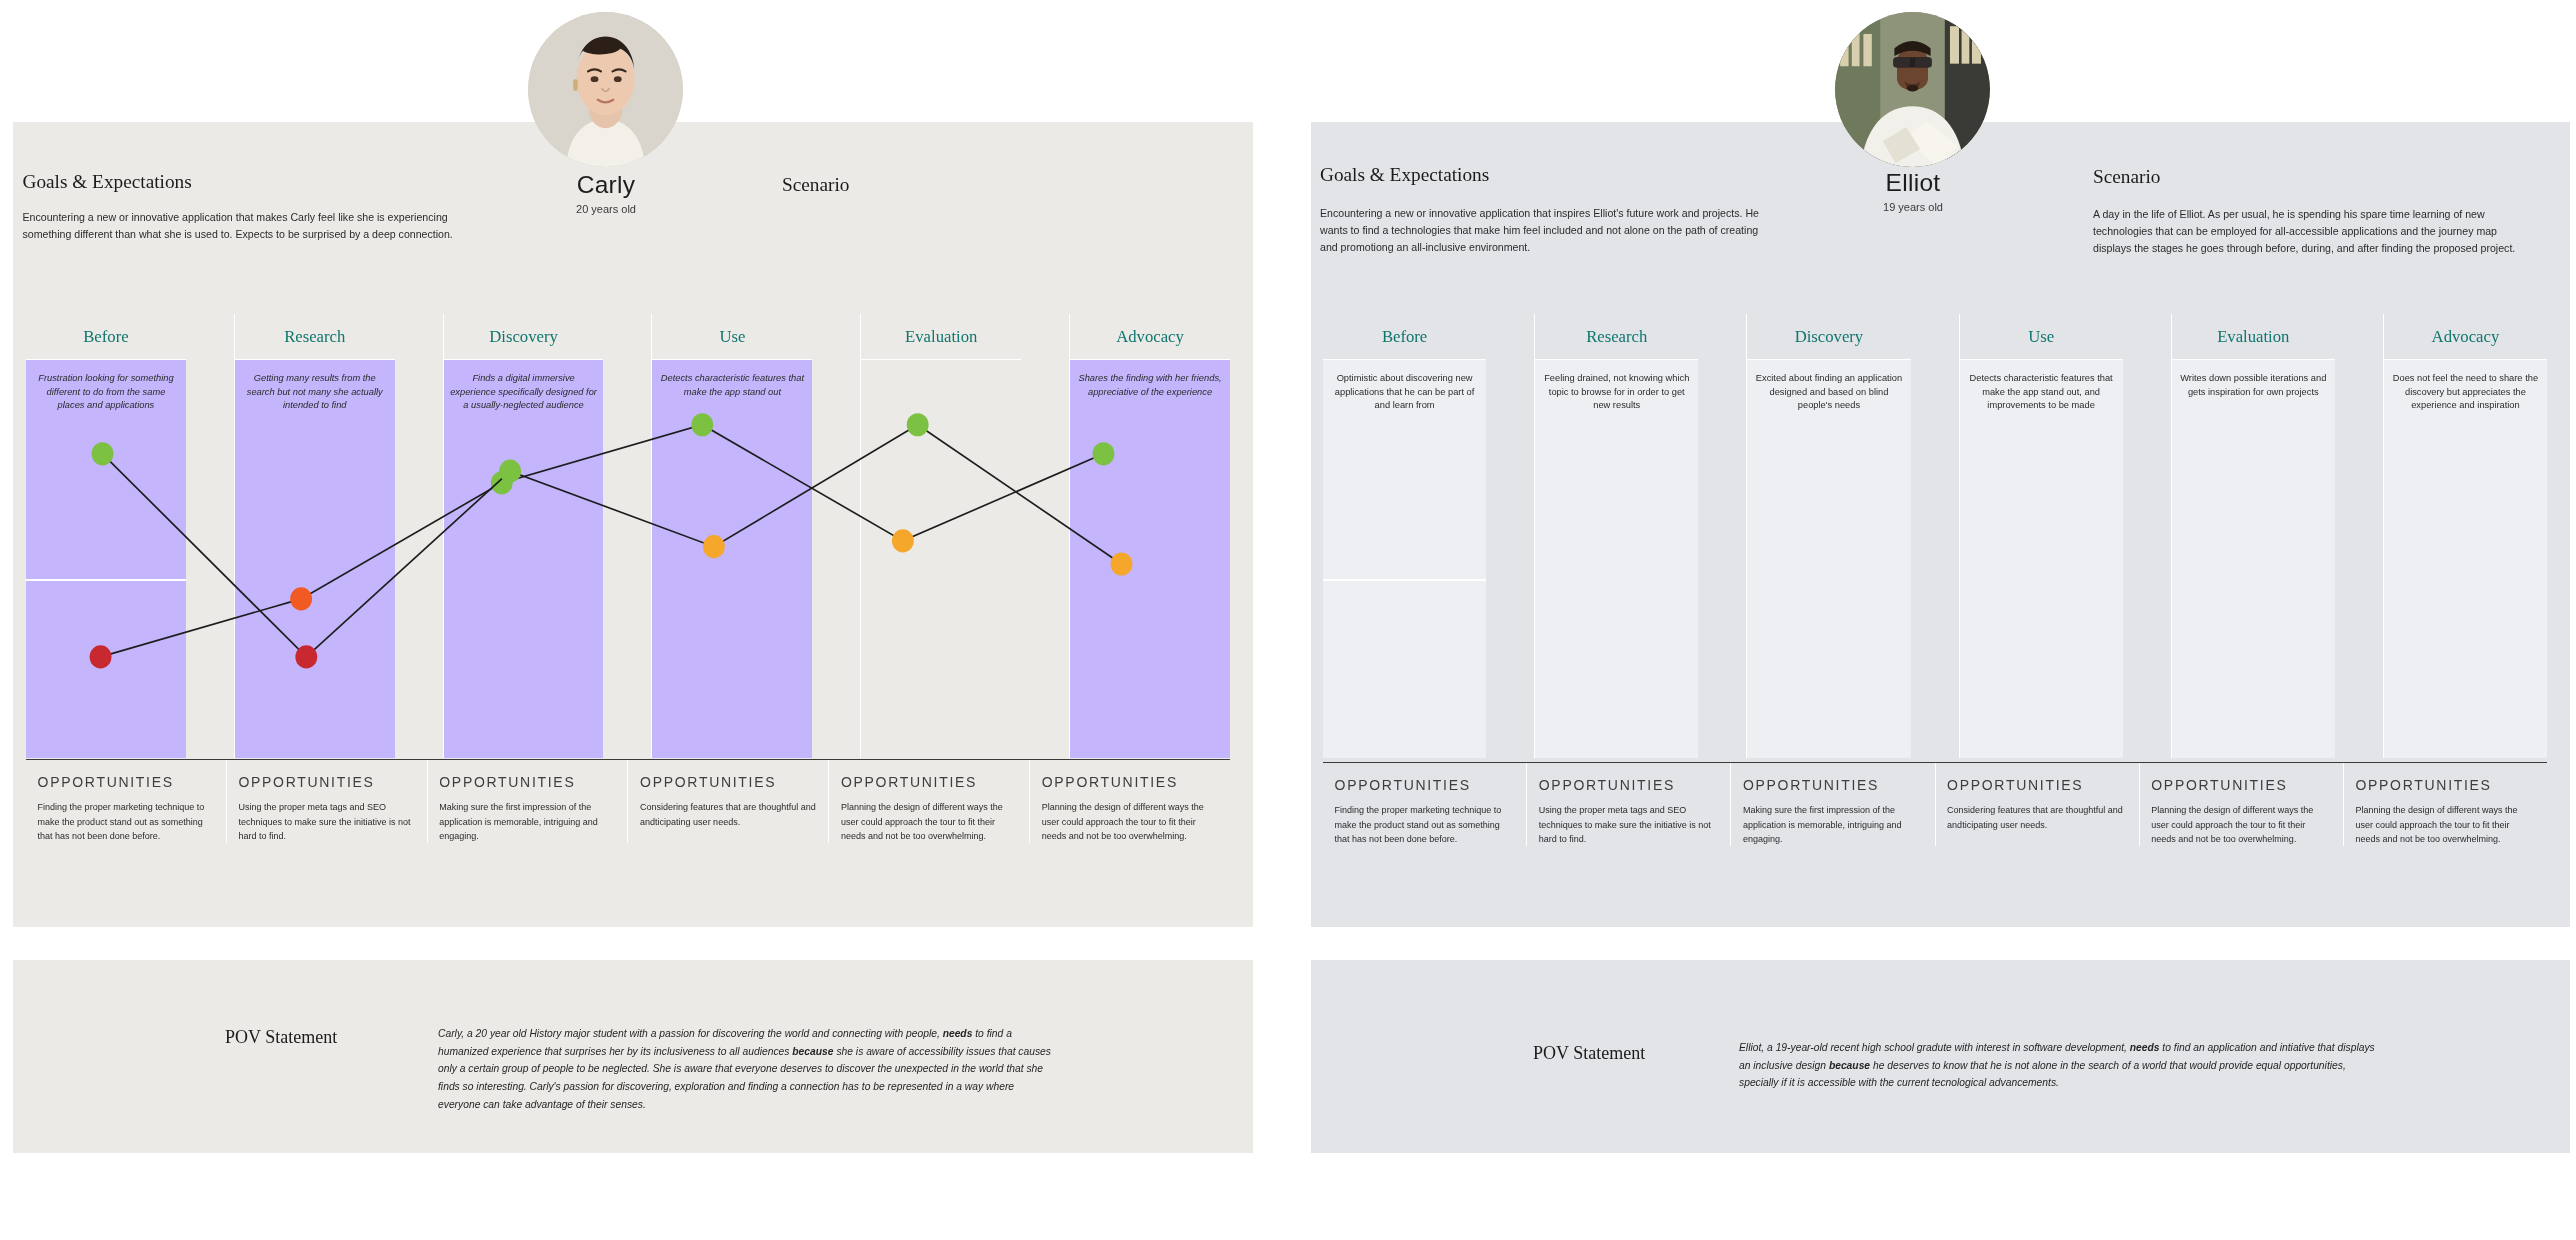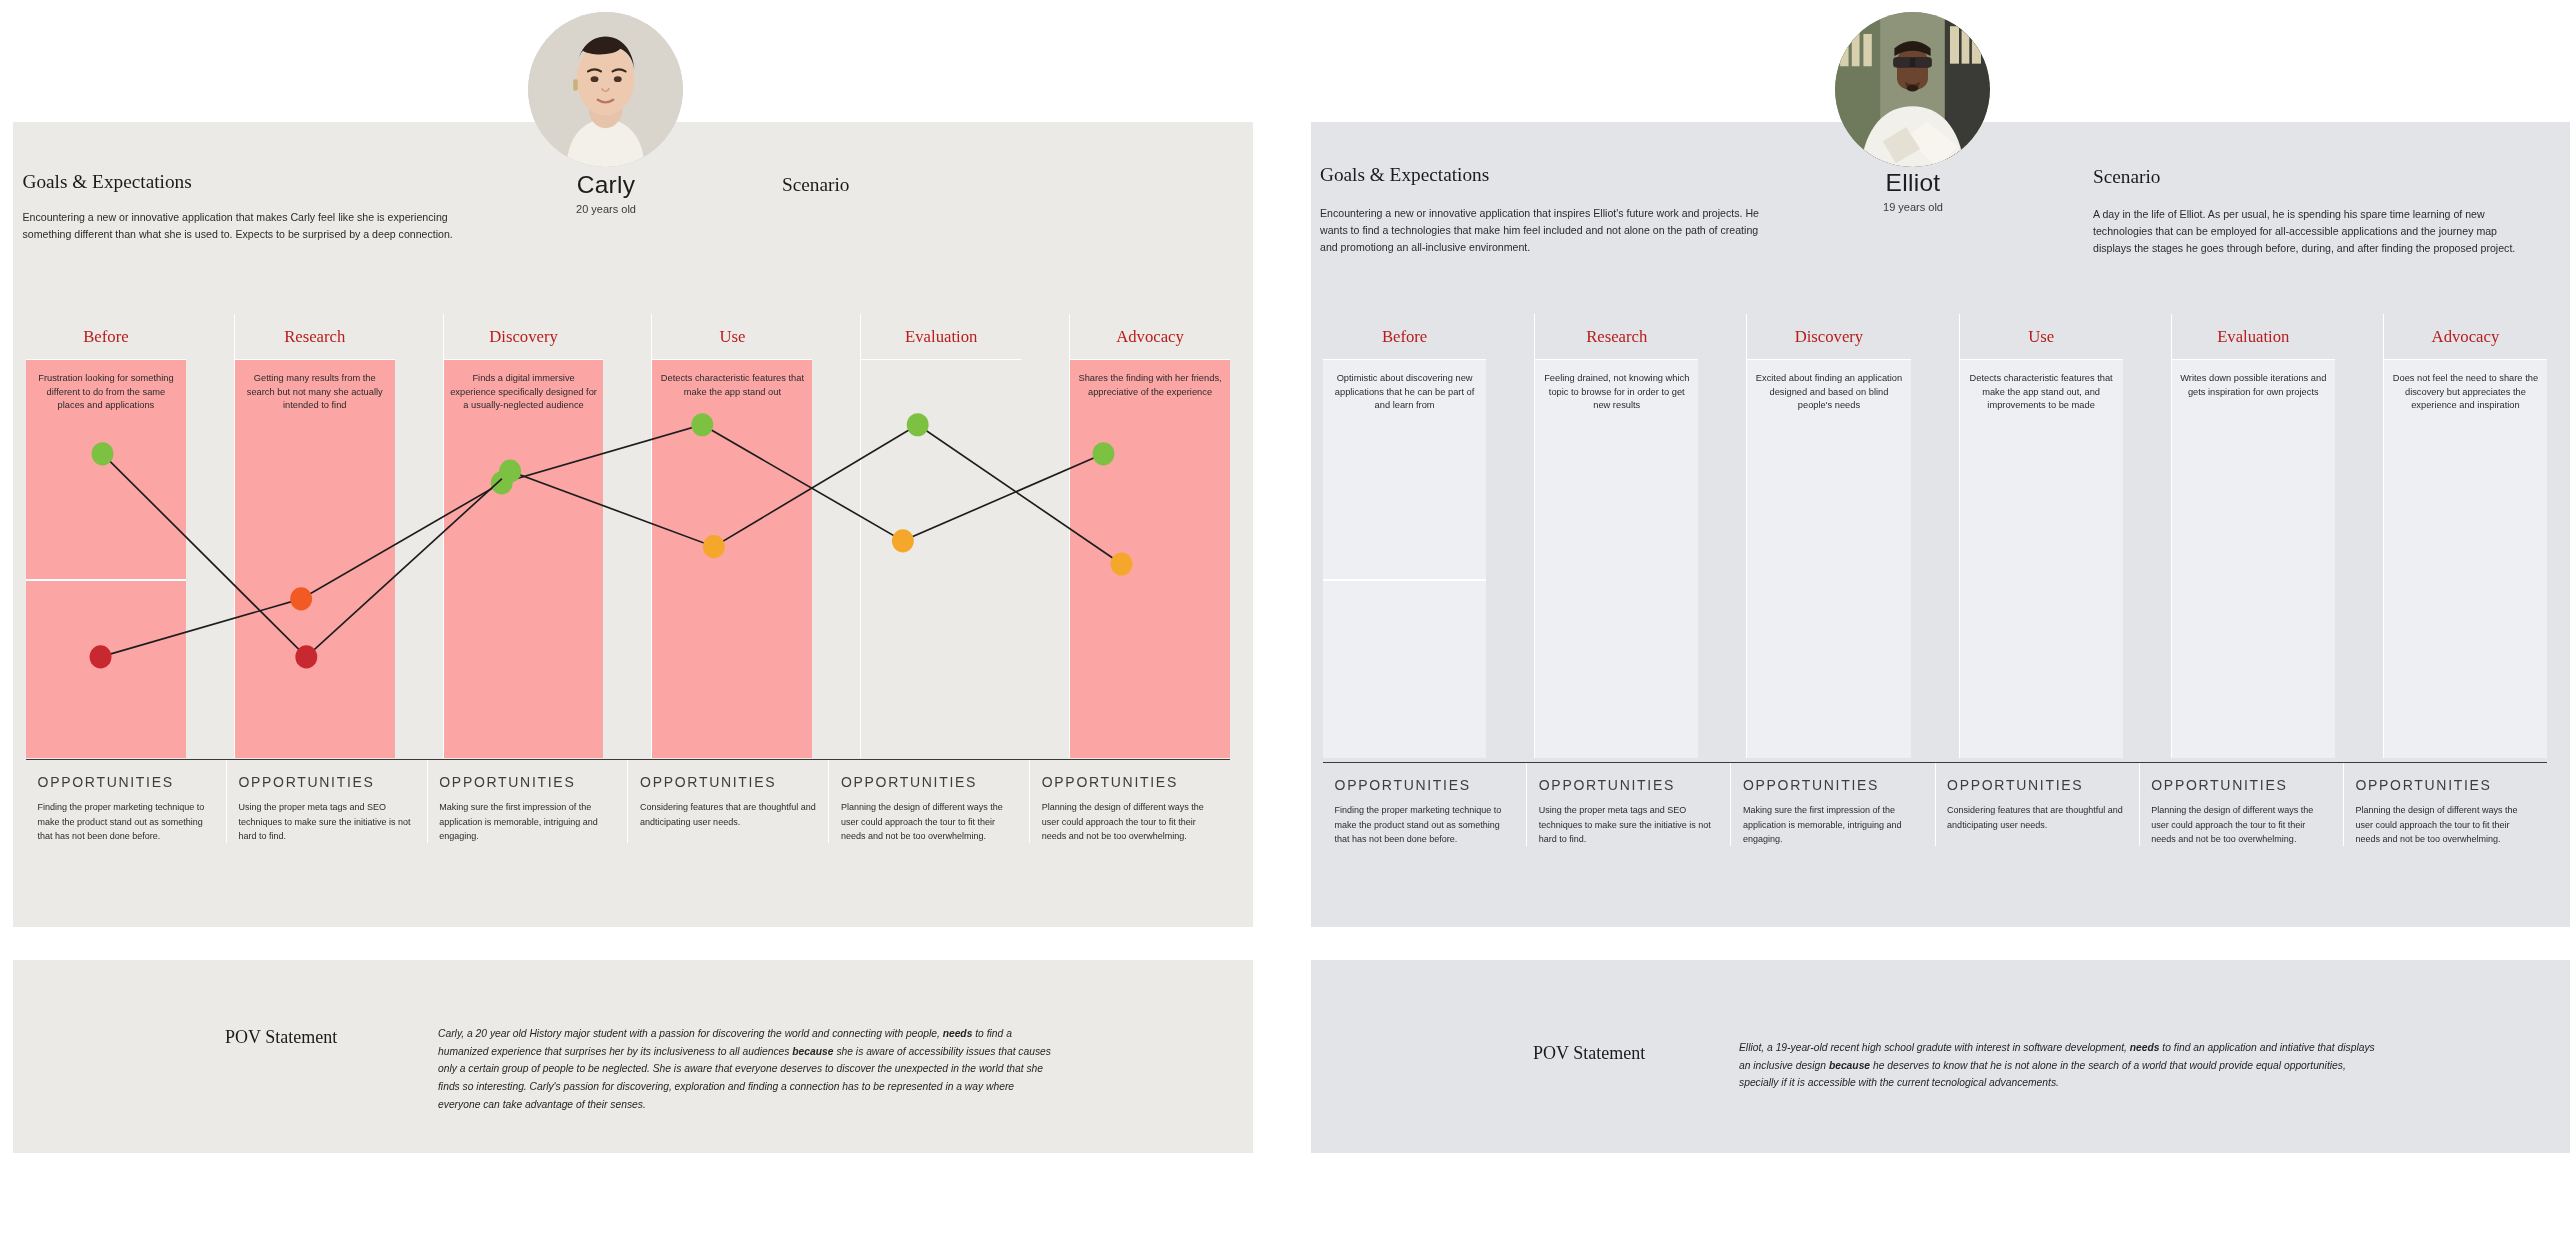--- a/index.html
+++ b/index.html
@@ -64,28 +64,28 @@
   
   .jtable { position: absolute; display: flex; }
   .jtable-carly  { left: 26px;   top: 314px; width: 1204px; height: 444px; }
   .jtable-elliot { left: 1323px; top: 314px; width: 1224px; height: 444px; }
 
   .jcol { flex: 1 1 0; position: relative; }
   .jcol + .jcol { border-left: 1.3px solid #ffffff; margin-left: 48px; }
 
   .stage-head {
     height: 46px; display: flex; align-items: center; justify-content: center;
-    font-family: "Liberation Serif", serif; font-size: 16.7px; color: #b91c1c;
+    font-family: "Liberation Serif", serif; font-size: 16.7px; color: #0f766e;
     border-bottom: 1.3px solid #ffffff;
   }
   .carly-col  .stage-head { background: #eceae6; }
   .elliot-col .stage-head { background: #e2e4e8; }
 
   .stage-body { position: relative; height: 398px; }
-  .carly-col  .stage-body { background: #fca5a5; }
+  .carly-col  .stage-body { background: #c4b5fd; font-style: italic; }
   .elliot-col .stage-body { background: #edeff2; }
 
   .stage-desc {
     position: absolute; top: 11.6px; left: 6.4px; right: 6.4px;
     text-align: center; font-size: 9.3px; line-height: 1.5; color: #2b2b2b;
   }
 
   .midline {
     position: absolute; left: 0; right: 0; top: 219px;
     height: 1.9px; background: #ffffff;

